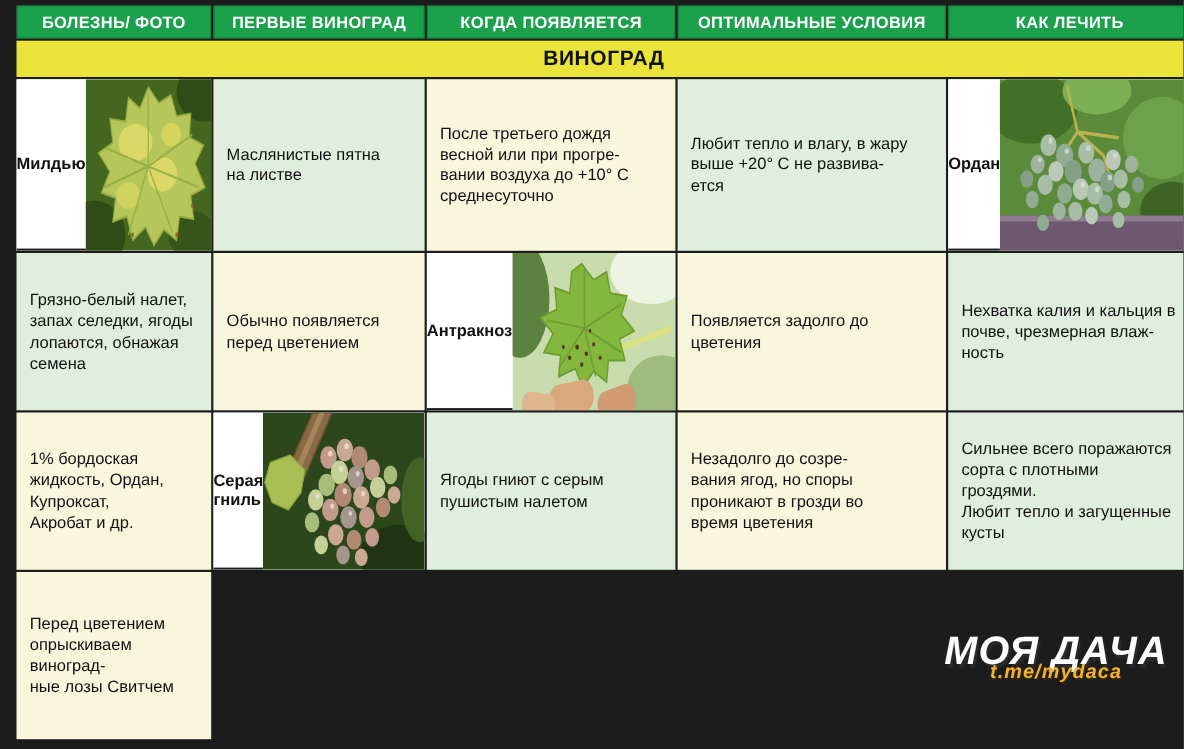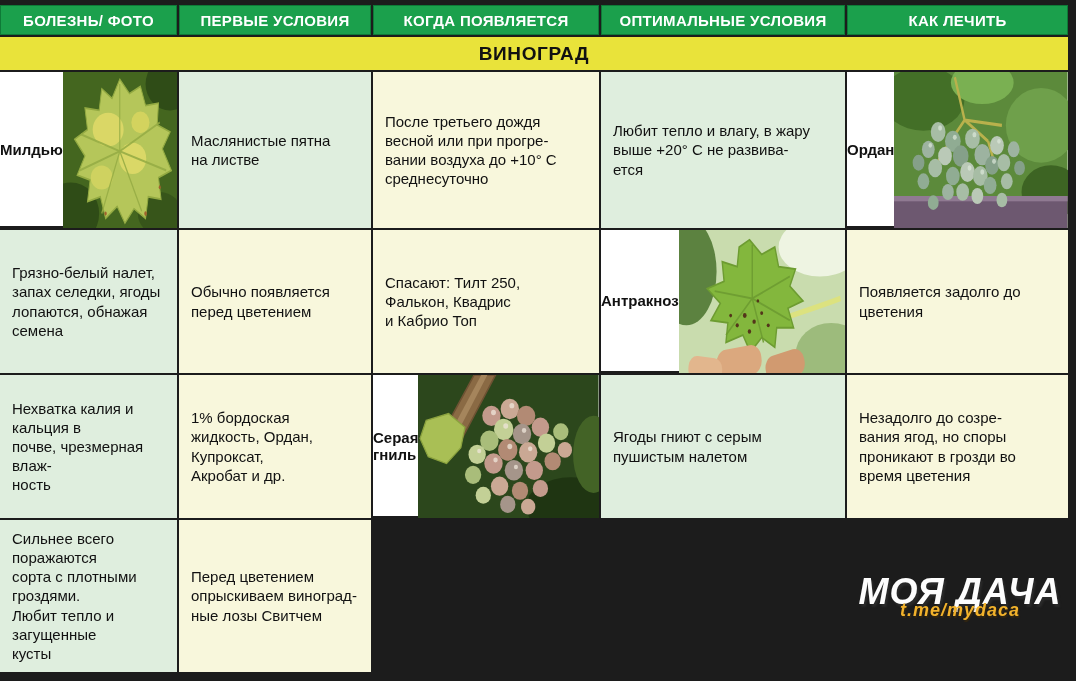--- a/index.html
+++ b/index.html
@@ -1,21 +1,21 @@
 <!DOCTYPE html>
 <html><head>
 <meta charset="utf-8">
 <style>
   html,body{margin:0;padding:0;background:#555;}
   .frame{
     position:relative;
     width:1076px;height:681px;
     box-sizing:border-box;
     background:#1c1c1c;
-    padding:5px 4px 9px 0;
+    padding:5px 4px 9px 15px;
     font-family:"Liberation Sans","DejaVu Sans",sans-serif;
     overflow:hidden;
   }
   .tbl{
     display:grid;
     grid-template-columns:177px 192px 226px 244px 221px;
     grid-template-rows:30px 33px 156px 143px 143px 152px;
     gap:2px;
     width:1060px;
   }
@@ -64,21 +64,21 @@
 </head>
 <body>
 
 <div class="frame">
   <div class="tbl">
 
     <div class="hcell">
         <span>БОЛЕЗНЬ/ ФОТО</span>
       </div>
     <div class="hcell">
-        <span>ПЕРВЫЕ УСЛОВИЯ</span>
+        <span>ПЕРВЫЕ ВИНОГРАД</span>
       </div>
     <div class="hcell">
         <span>КОГДА ПОЯВЛЯЕТСЯ</span>
       </div>
     <div class="hcell">
         <span>ОПТИМАЛЬНЫЕ УСЛОВИЯ</span>
       </div>
     <div class="hcell">
         <span>КАК ЛЕЧИТЬ</span>
       </div>
@@ -187,25 +187,20 @@
     </div>
     <div class="tcell green">
         <span>Грязно-белый налет,
 запах селедки, ягоды
 лопаются, обнажая
 семена</span>
       </div>
     <div class="tcell cream">
         <span>Обычно появляется
 перед цветением</span>
-      </div>
-    <div class="tcell cream">
-        <span>Спасают: Тилт 250,
-Фалькон, Квадрис
-и Кабрио Топ</span>
       </div>
 
     <div class="pcell">
       <div class="plabel">Антракноз</div>
       <div class="photo">
         <svg viewBox="0 0 177 117" preserveAspectRatio="none">
           <rect width="177" height="117" fill="#c9dcae"></rect>
           <ellipse cx="150" cy="14" rx="44" ry="24" fill="#eef4e2"></ellipse>
           <ellipse cx="8" cy="34" rx="32" ry="44" fill="#5c8240"></ellipse>
           <ellipse cx="162" cy="102" rx="38" ry="26" fill="#9dbb7c"></ellipse>

